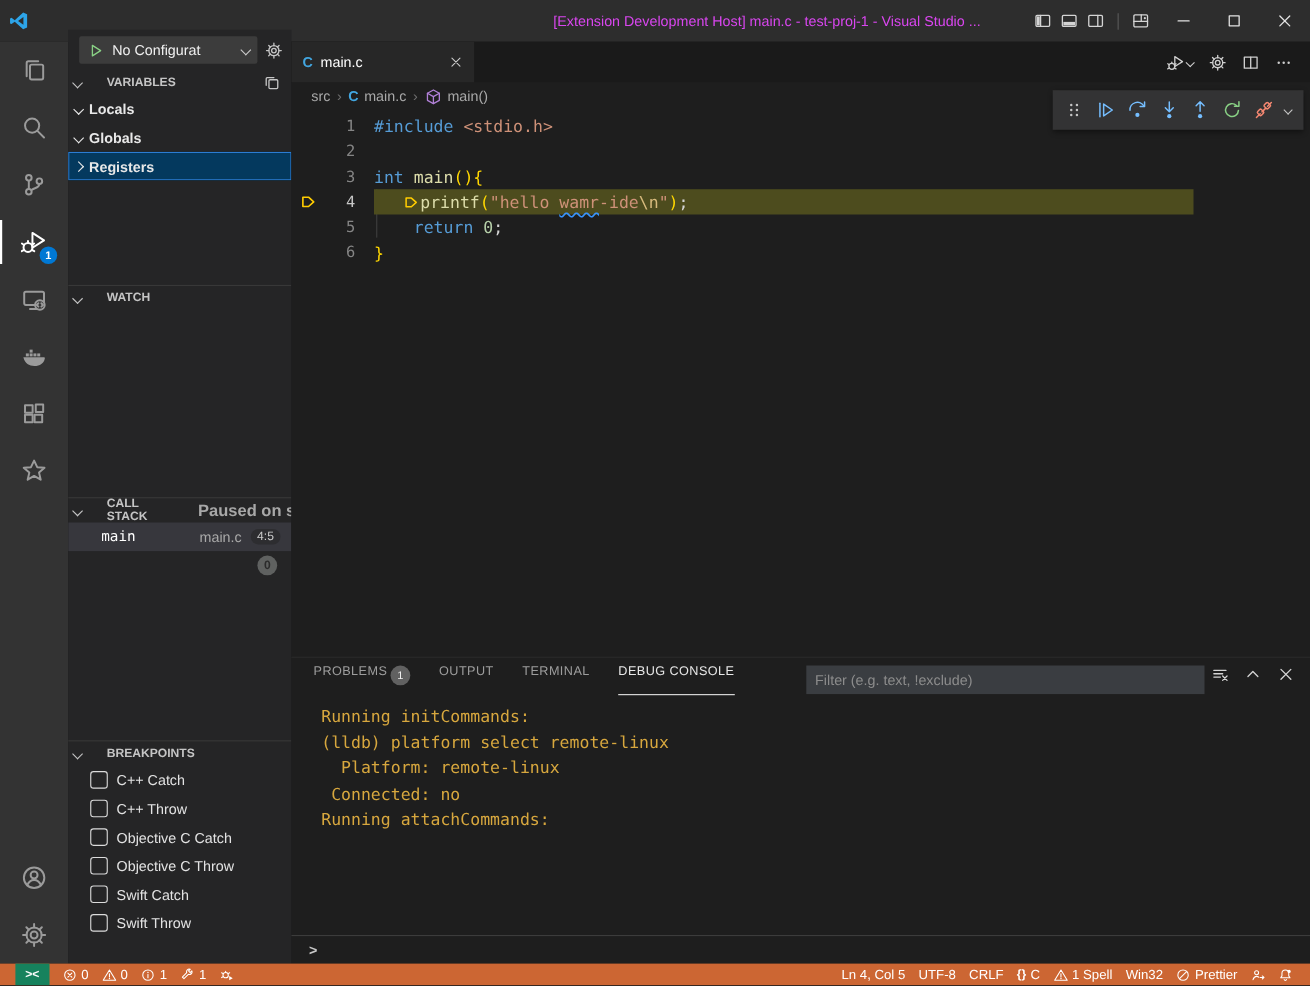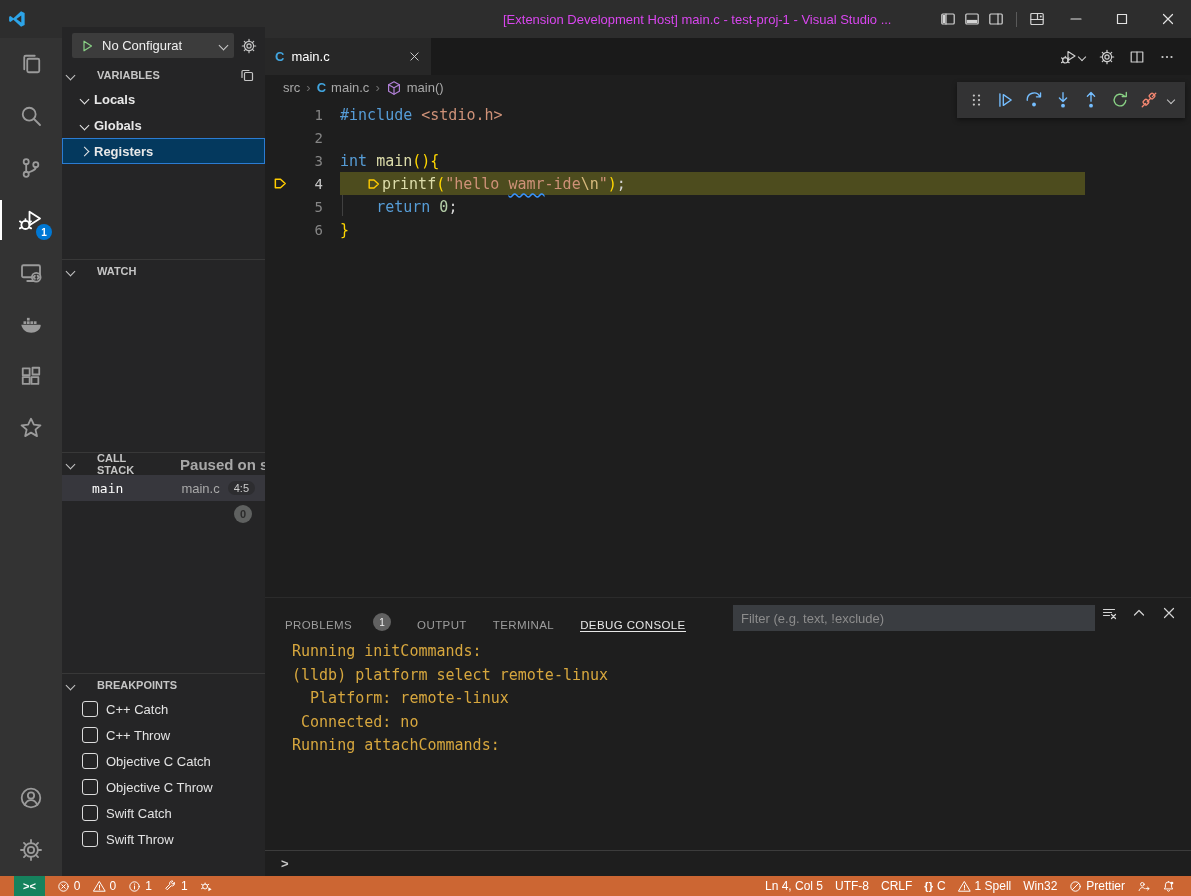--- a/index.html
+++ b/index.html
@@ -30,21 +30,21 @@
   
   #sidebar{position:absolute;top:27px;left:62px;width:203px;bottom:20px;background:#252526;overflow:hidden;display:flex;flex-direction:column;}
   .sb-toolbar{height:37px;flex:none;display:flex;align-items:center;padding:0 8px 0 10px;gap:7px;}
   .cfg{flex:1;height:25px;background:#3c3c3c;border-radius:2px;display:flex;align-items:center;padding:0 7px;gap:7px;min-width:0;}
   .cfg-label{color:#f0f0f0;white-space:nowrap;overflow:hidden;flex:1;}
   .sec{flex:none;}
   .sec-header{height:22px;display:flex;align-items:center;padding:0 10px 0 5px;gap:23px;font-weight:bold;font-size:11px;color:#c5c5c5;}
   .sec-header .spacer{flex:1;}
   .sec-hint{font-size:15px;font-weight:bold;color:#a8a8a8;white-space:nowrap;}
   .sec-border{border-top:1px solid #383838;}
-  .scope-row{height:26px;display:flex;align-items:center;padding-left:19px;gap:6px;font-weight:bold;color:#e8e8e8;}
+  .scope-row{height:26px;display:flex;align-items:center;padding-left:6px;gap:6px;font-weight:bold;color:#e8e8e8;}
   .scope-row.selected{background:#04395e;box-shadow:inset 0 0 0 1px #2b7cd3;}
   .frame-row{height:26px;background:#37373d;display:flex;align-items:center;padding:0 10px 0 30px;gap:8px;}
   .frame-fn{font-family:"DejaVu Sans Mono",monospace;color:#ffffff;}
   .frame-file{margin-left:auto;color:#a9a9a9;}
   .badge-pos{background:#2d2d30;border-radius:9px;padding:1px 6px;font-size:11px;color:#cccccc;}
   .zero-row{height:26px;display:flex;align-items:center;justify-content:flex-end;padding-right:13px;}
   .zero-badge{width:18px;height:18px;border-radius:50%;background:#5f6160;color:#2b2b2b;font-size:11px;font-weight:bold;display:flex;align-items:center;justify-content:center;}
   .bp-row{height:26px;display:flex;align-items:center;padding-left:20px;gap:8px;color:#e3e3e3;}
   .bp-box{width:14px;height:14px;border:1.4px solid #dcdcdc;border-radius:3px;background:transparent;flex:none;}
   
@@ -82,21 +82,21 @@
   .sq{text-decoration:underline;text-decoration-style:wavy;text-decoration-color:#3794ff;text-underline-offset:4px;text-decoration-skip-ink:none;}
   #indent-guide{position:absolute;left:77px;top:72px;height:44px;width:1px;background:#404040;}
   
   #dbgbar{position:absolute;top:44px;right:6px;width:228px;height:36px;background:#333334;box-shadow:0 2px 5px rgba(0,0,0,.45);
           display:flex;align-items:center;justify-content:space-evenly;z-index:5;color:#c5c5c5;}
   #dbgbar .ico{width:18px;height:18px;}
   .c-blue{color:#75beff;} .c-green{color:#89d185;} .c-red{color:#f48771;}
   
   #panel{position:absolute;left:0;right:0;bottom:0;height:278px;background:#1e1e1e;border-top:1px solid #2b2b2b;}
   #panel-header{position:absolute;top:0;left:0;right:0;height:40px;display:flex;align-items:center;padding-left:20px;gap:26px;}
-  .ptab{display:flex;align-items:flex-end;gap:21px;font-size:11.5px;letter-spacing:.4px;color:#9d9d9d;height:26px;}
+  .ptab{display:flex;align-items:flex-start;gap:3px;font-size:11.5px;letter-spacing:.4px;color:#9d9d9d;height:26px;}
   .ptab.active{color:#e7e7e7;border-bottom:1px solid #e7e7e7;}
   .ptab-badge{width:18px;height:18px;border-radius:50%;background:#616161;color:#f2f2f2;font-size:10px;display:flex;align-items:center;justify-content:center;}
   .filter{position:absolute;left:468px;top:7px;width:346px;height:26px;background:#3a3d41;border:none;color:#cccccc;
           font-family:"Liberation Sans",sans-serif;font-size:13px;padding:0 8px;outline:none;}
   .filter::placeholder{color:#8c8c8c;}
   #panel-icons{position:absolute;right:14px;top:7px;display:flex;align-items:center;gap:14px;color:#d4d4d4;}
   #console{position:absolute;top:42px;left:0;right:0;bottom:26px;font-family:"DejaVu Sans Mono",monospace;font-size:15px;
            color:#d7a73e;padding-left:27px;line-height:23.5px;white-space:pre;}
   #prompt-row{position:absolute;bottom:0;height:25px;left:0;right:0;border-top:1px solid #3c3c3c;display:flex;align-items:center;padding-left:16px;}
   #prompt-chev{color:#c8c8c8;font-weight:bold;}

